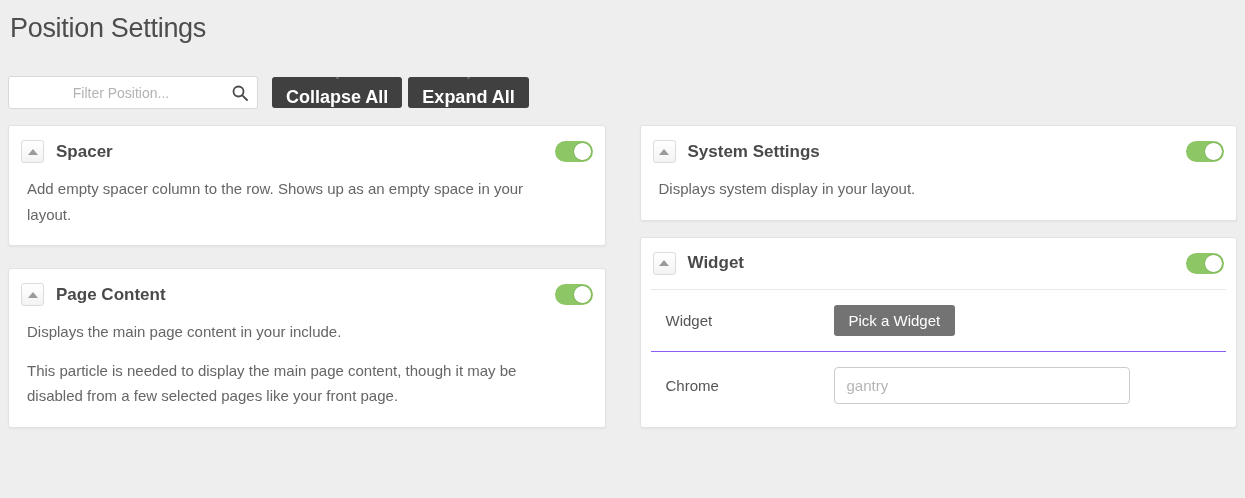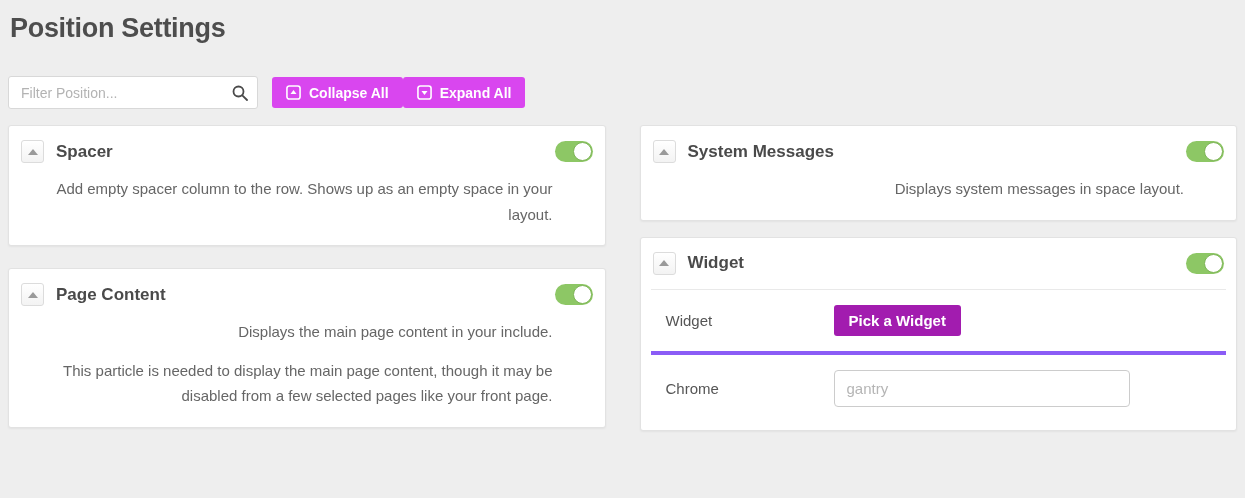--- a/index.html
+++ b/index.html
@@ -6,46 +6,47 @@
   html, body { margin: 0; padding: 0; }
   body {
     width: 1245px; height: 498px;
     background: #eeeeee;
     font-family: "Liberation Sans", sans-serif;
     overflow: hidden;
   }
   .page { width: 100%; height: 100%; }
 
   h1.page-title {
-    font-size: 27px; font-weight: 700; color: #4d4d4d;
+    font-size: 27px; font-weight: 400; color: #4d4d4d;
     margin: 13px 0 0 10px; letter-spacing: -0.3px;
   }
 
   
   .toolbar { display: flex; align-items: center; margin: 32px 8px 0 8px; }
   .filter-box {
     position: relative; width: 250px; height: 33px;
     background: #ffffff; border: 1px solid #d8d8d8; border-radius: 3px;
   }
   .filter-box input {
     border: none; outline: none; background: transparent;
     width: calc(100% - 36px); height: 100%; padding: 0 0 0 12px;
-    font-size: 14px; color: #555; font-family: "Liberation Sans", sans-serif;
+    font-size: 14px; color: #555; font-family: "Liberation Sans", sans-serif; text-align: center;
   }
   .filter-box input::placeholder { color: #b3b3b3; }
   .search-icon { position: absolute; right: 9px; top: 8px; width: 16px; height: 16px; }
 
   .btn-gray {
-    height: 31px; background: #d946ef; color: #fff; border: none; border-radius: 3px;
-    font-weight: 700; font-size: 14px; font-family: "Liberation Sans", sans-serif;
+    height: 31px; background: #404040; color: #fff; border: none; border-radius: 3px;
+    font-weight: 700; font-size: 18px; font-family: "Liberation Sans", sans-serif;
     display: inline-flex; align-items: center; gap: 8px; padding: 0 14px;
     cursor: pointer;
+    flex-direction: column;
   }
   .btn-gray.first { margin-left: 14px; }
-  .btn-gray + .btn-gray { margin-left: 0; }
+  .btn-gray + .btn-gray { margin-left: 6px; }
   .btn-gray svg { display: block; }
 
   
   .columns { display: flex; gap: 34px; margin: 16px 8px 0 8px; align-items: flex-start; }
   .col { flex: 1; min-width: 0; }
   .card {
     background: #ffffff; border: 1px solid #e2e2e2; border-radius: 3px;
     box-shadow: 0 1px 2px rgba(0,0,0,0.05);
     padding: 14px 10px 18px 10px;
   }
@@ -72,32 +73,31 @@
     background: #8dc765; position: relative; cursor: pointer; flex: none;
   }
   .toggle .knob {
     position: absolute; top: 1px; right: 1px; width: 19px; height: 19px;
     border-radius: 50%; background: #ffffff; border: 1px solid #7db456;
   }
 
   .card p.desc {
     font-size: 15px; line-height: 1.7; color: #666666;
     margin: 13px 42px 0 8px;
-    text-align: right;
   }
 
   
   .card-widget { padding-bottom: 8px; }
   .card-widget .card-header { padding-bottom: 14px; border-bottom: 1px solid #e9e9e9; }
   .frow { display: flex; align-items: center; padding: 15px 0 15px 15px; }
-  .frow + .frow { border-top: 4px solid #8b5cf6; }
+  .frow + .frow { border-top: 1px solid #8b5cf6; }
   .flabel { width: 168px; flex: none; font-size: 15px; color: #555555; }
   .pick-btn {
-    height: 31px; padding: 0 15px; background: #a21caf; color: #ffffff;
-    border: none; border-radius: 3px; font-size: 15px; font-weight: 700;
+    height: 31px; padding: 0 15px; background: #737373; color: #ffffff;
+    border: none; border-radius: 3px; font-size: 15px; font-weight: 400;
     font-family: "Liberation Sans", sans-serif; cursor: pointer;
   }
   .text-input {
     width: 296px; height: 37px; border: 1px solid #cccccc; border-radius: 4px;
     padding: 0 12px; font-size: 15px; color: #555555; outline: none;
     font-family: "Liberation Sans", sans-serif;
   }
   .text-input::placeholder { color: #b5b5b5; }
 </style>
 </head>
@@ -166,26 +166,26 @@
 
     </div>
 
     <div class="col col-right">
 
       <section class="card">
         <div class="card-header">
           <button class="collapse-btn">
             <span class="caret-up"></span>
           </button>
-          <h2 class="card-title">System Messages</h2>
-          <div class="toggle">
-            <span class="knob"></span>
-          </div>
-        </div>
-        <p class="desc">Displays system messages in space layout.</p>
+          <h2 class="card-title">System Settings</h2>
+          <div class="toggle">
+            <span class="knob"></span>
+          </div>
+        </div>
+        <p class="desc">Displays system display in your layout.</p>
       </section>
 
       <section class="card card-widget">
         <div class="card-header">
           <button class="collapse-btn">
             <span class="caret-up"></span>
           </button>
           <h2 class="card-title">Widget</h2>
           <div class="toggle">
             <span class="knob"></span>

